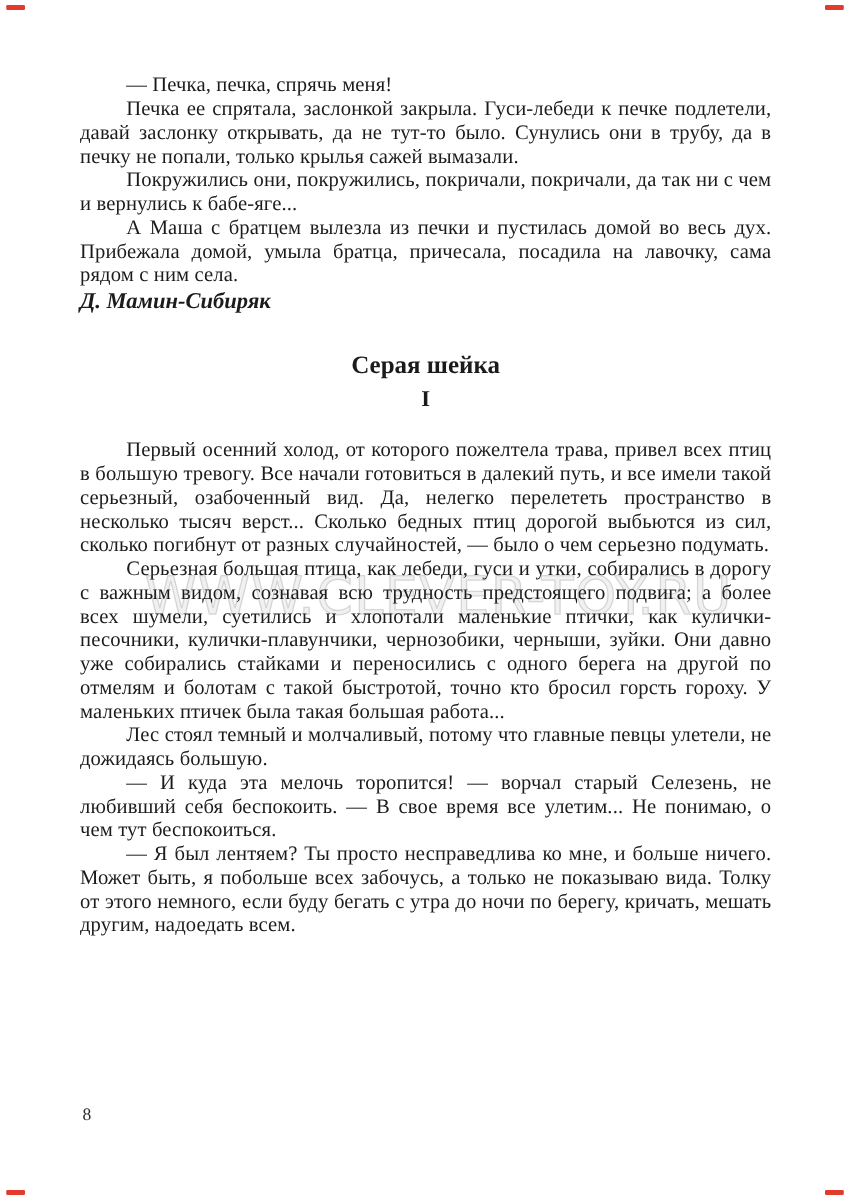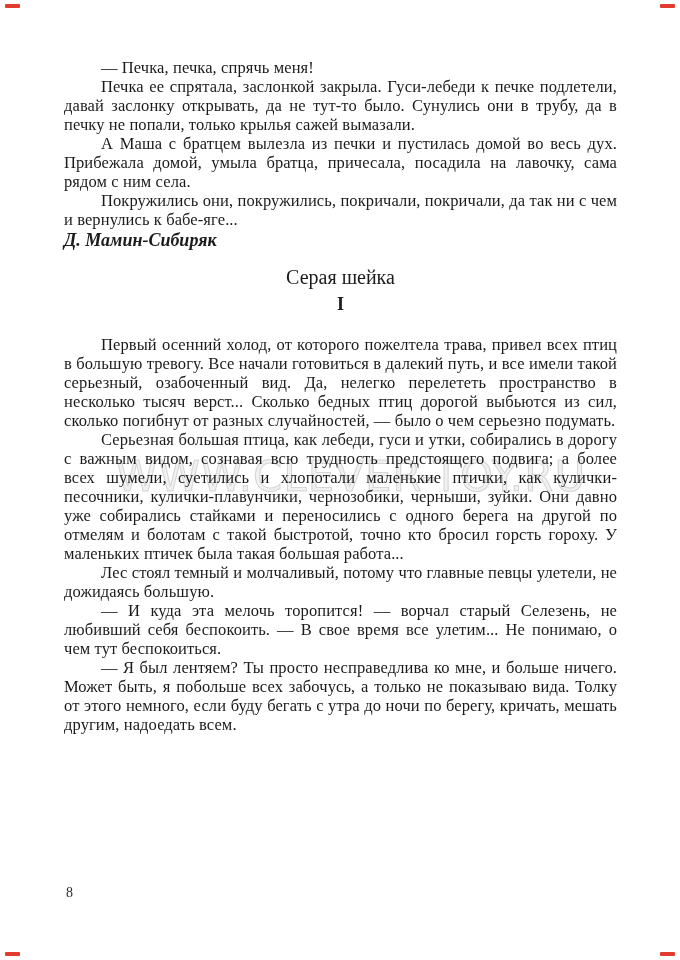--- a/index.html
+++ b/index.html
@@ -34,24 +34,24 @@
     letter-spacing: 0.1px;
   }
   .author {
     font-size: 18px;
     line-height: 22px;
     font-weight: bold;
     font-style: italic;
     text-align: left;
   }
   .title {
-    margin-top: 14px;
+    margin-top: 29px;
     font-size: 20px;
     line-height: 25px;
-    font-weight: normal;
+    font-weight: bold;
     text-align: center;
   }
   .chapter {
     margin-top: 3px;
     font-size: 18px;
     line-height: 22px;
     font-weight: bold;
     text-align: center;
   }
   .story2 {
@@ -109,22 +109,22 @@
   <div class="corner-mark bl"></div>
   <div class="corner-mark br"></div>
 
   <div class="watermark">WWW.CLEVER-TOY.RU</div>
 
   <div class="content">
 
     <section>
       <p>— Печка, печка, спрячь меня!</p>
       <p>Печка ее спрятала, заслонкой закрыла. Гуси-лебеди к печке подлетели, давай заслонку открывать, да не тут-то было. Сунулись они в трубу, да в печку не попали, только крылья сажей вымазали.</p>
+      <p>Покружились они, покружились, покричали, покричали, да так ни с чем и вернулись к бабе-яге...</p>
       <p>А Маша с братцем вылезла из печки и пустилась домой во весь дух. Прибежала домой, умыла братца, причесала, посадила на лавочку, сама рядом с ним села.</p>
-      <p>Покружились они, покружились, покричали, покричали, да так ни с чем и вернулись к бабе-яге...</p>
     </section>
 
     <div class="author">Д. Мамин-Сибиряк</div>
     <div class="title">Серая шейка</div>
     <div class="chapter">I</div>
 
     <section class="story2">
       <p>Первый осенний холод, от которого пожелтела трава, привел всех птиц в большую тревогу. Все начали готовиться в далекий путь, и все имели такой серьезный, озабоченный вид. Да, нелегко перелететь пространство в несколько тысяч верст... Сколько бедных птиц дорогой выбьются из сил, сколько погибнут от разных случайностей, — было о чем серьезно подумать.</p>
       <p>Серьезная большая птица, как лебеди, гуси и утки, собирались в дорогу с важным видом, сознавая всю трудность предстоящего подвига; а более всех шумели, суетились и хлопотали маленькие птички, как кулички-песочники, кулички-плавунчики, чернозобики, черныши, зуйки. Они давно уже собирались стайками и переносились с одного берега на другой по отмелям и болотам с такой быстротой, точно кто бросил горсть гороху. У маленьких птичек была такая большая работа...</p>
       <p>Лес стоял темный и молчаливый, потому что главные певцы улетели, не дожидаясь большую.</p>

